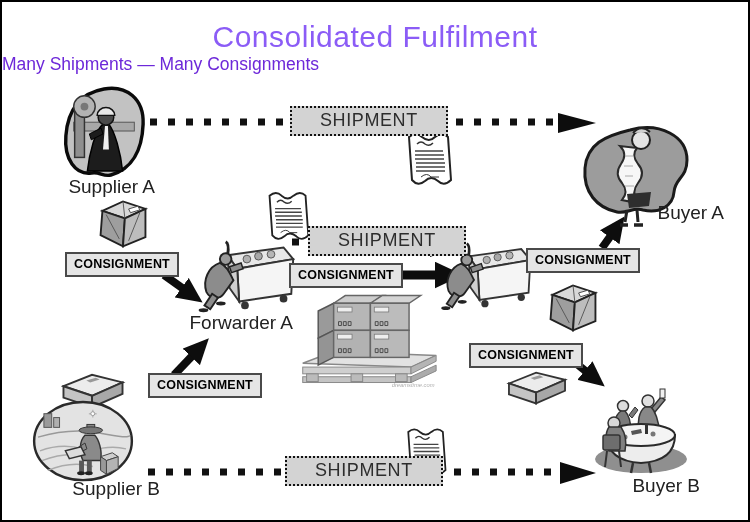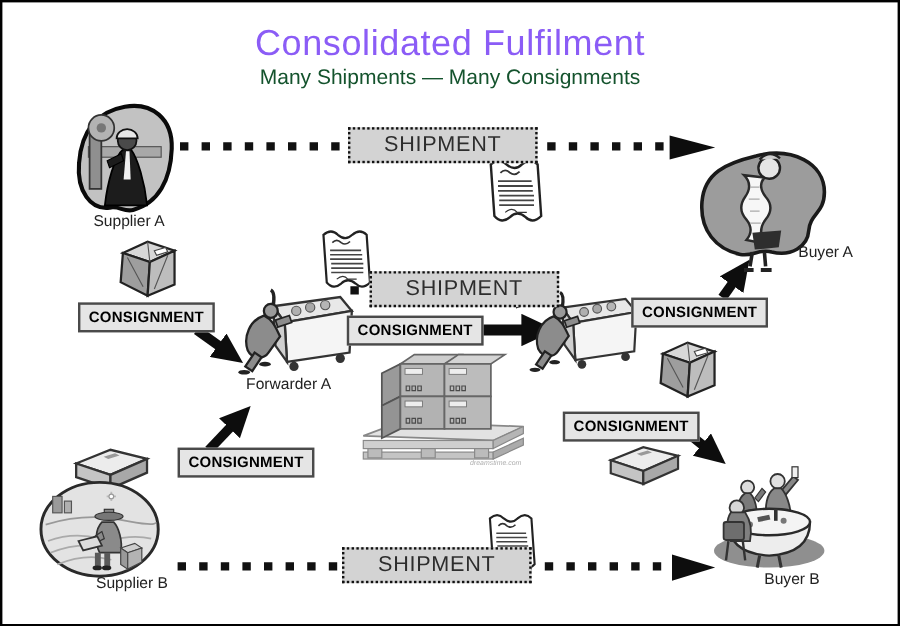--- a/index.html
+++ b/index.html
@@ -1,21 +1,21 @@
 <!DOCTYPE html>
 <html><head>
 <meta charset="utf-8">
 <style>
   html,body{margin:0;padding:0;background:#fff;}
   body{font-family:"Liberation Sans",sans-serif;}
   #canvas{position:relative;width:750px;height:522px;border:2px solid #000;box-sizing:border-box;background:#fff;overflow:hidden;}
   .abs{position:absolute;}
   #title{left:0;right:0;top:18px;text-align:center;font-size:30px;color:#8b5cf6;letter-spacing:.5px;z-index:3;}
-  #subtitle{left:0;right:0;top:52px;text-align:center;font-size:17.5px;color:#14532d;z-index:3;}
-  .node-label{font-size:13px;color:#222;text-align:center;z-index:3;white-space:nowrap;}
+  #subtitle{left:0;right:0;top:52px;font-size:17.5px;color:#6d28d9;z-index:3;}
+  .node-label{font-size:19px;color:#222;text-align:right;z-index:3;white-space:nowrap;}
   .ship-label{background:#d3d3d3;border:2.5px dotted #111;color:#2d2d2d;font-size:18px;letter-spacing:.6px;padding:2px 28px 3px;z-index:4;white-space:nowrap;}
   .cons-label{background:#e5e5e5;border:2px solid #4a4a4a;color:#000;font-weight:bold;font-size:12.5px;letter-spacing:.2px;padding:3px 7px 4px;z-index:4;white-space:nowrap;}
   svg.illus{z-index:2;overflow:visible;}
   #arrows{left:0;top:0;z-index:1;}
 </style>
 </head>
 <body>
 
 <div id="canvas">
 

